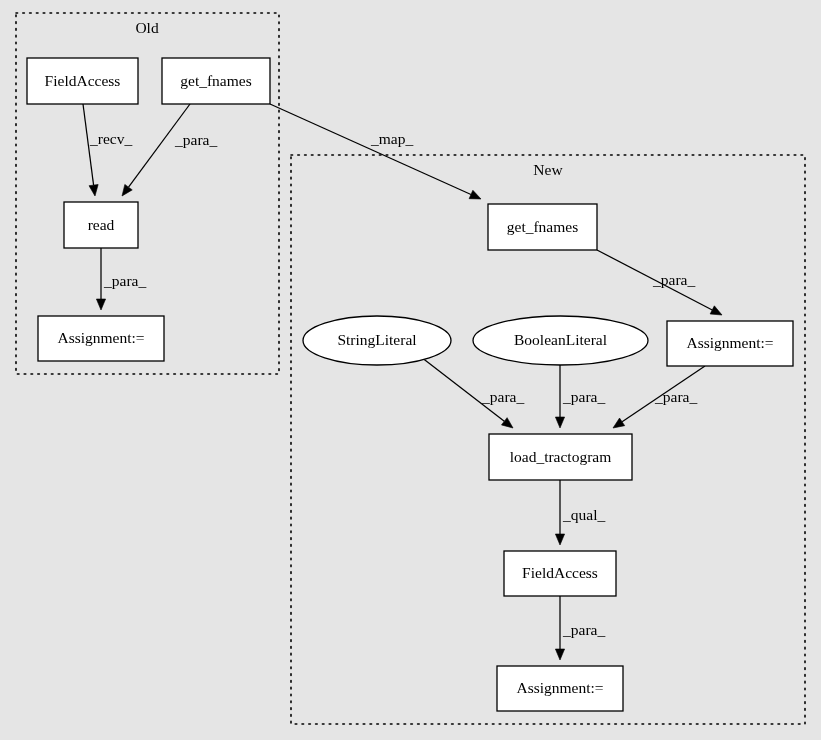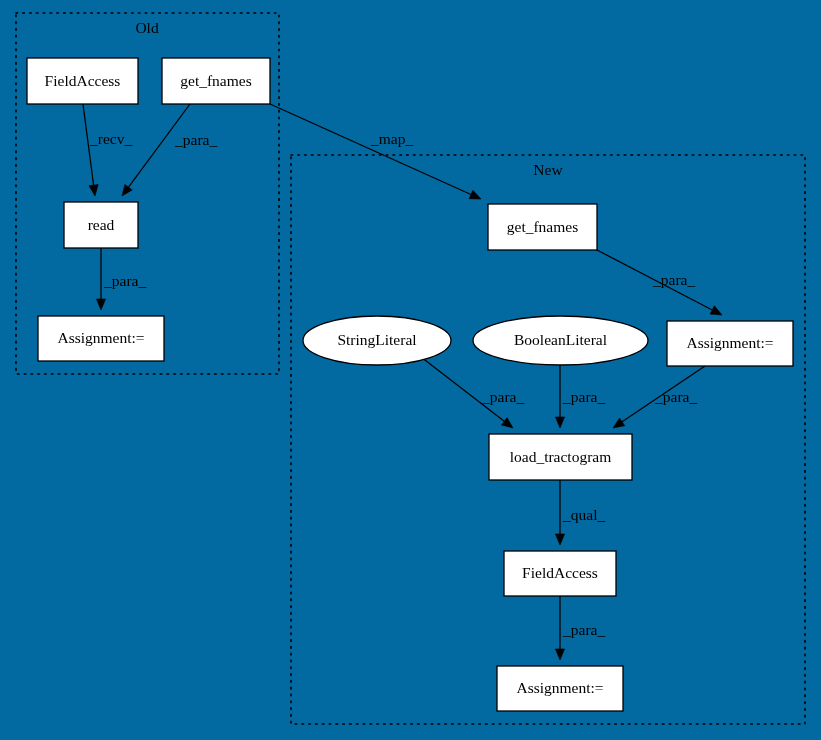--- a/index.html
+++ b/index.html
@@ -4,21 +4,21 @@
 <style>
   html, body {
     margin: 0;
     padding: 0;
     background: #ffffff;
   }
   #graph-root {
     position: relative;
     width: 821px;
     height: 740px;
-    background: #0369a1;
+    background: #e5e5e5;
     font-family: "Liberation Serif", "DejaVu Serif", serif;
   }
   svg#graph-canvas {
     display: block;
     width: 821px;
     height: 740px;
   }
   .cluster-box {
     fill: none;
     stroke: #000000;

